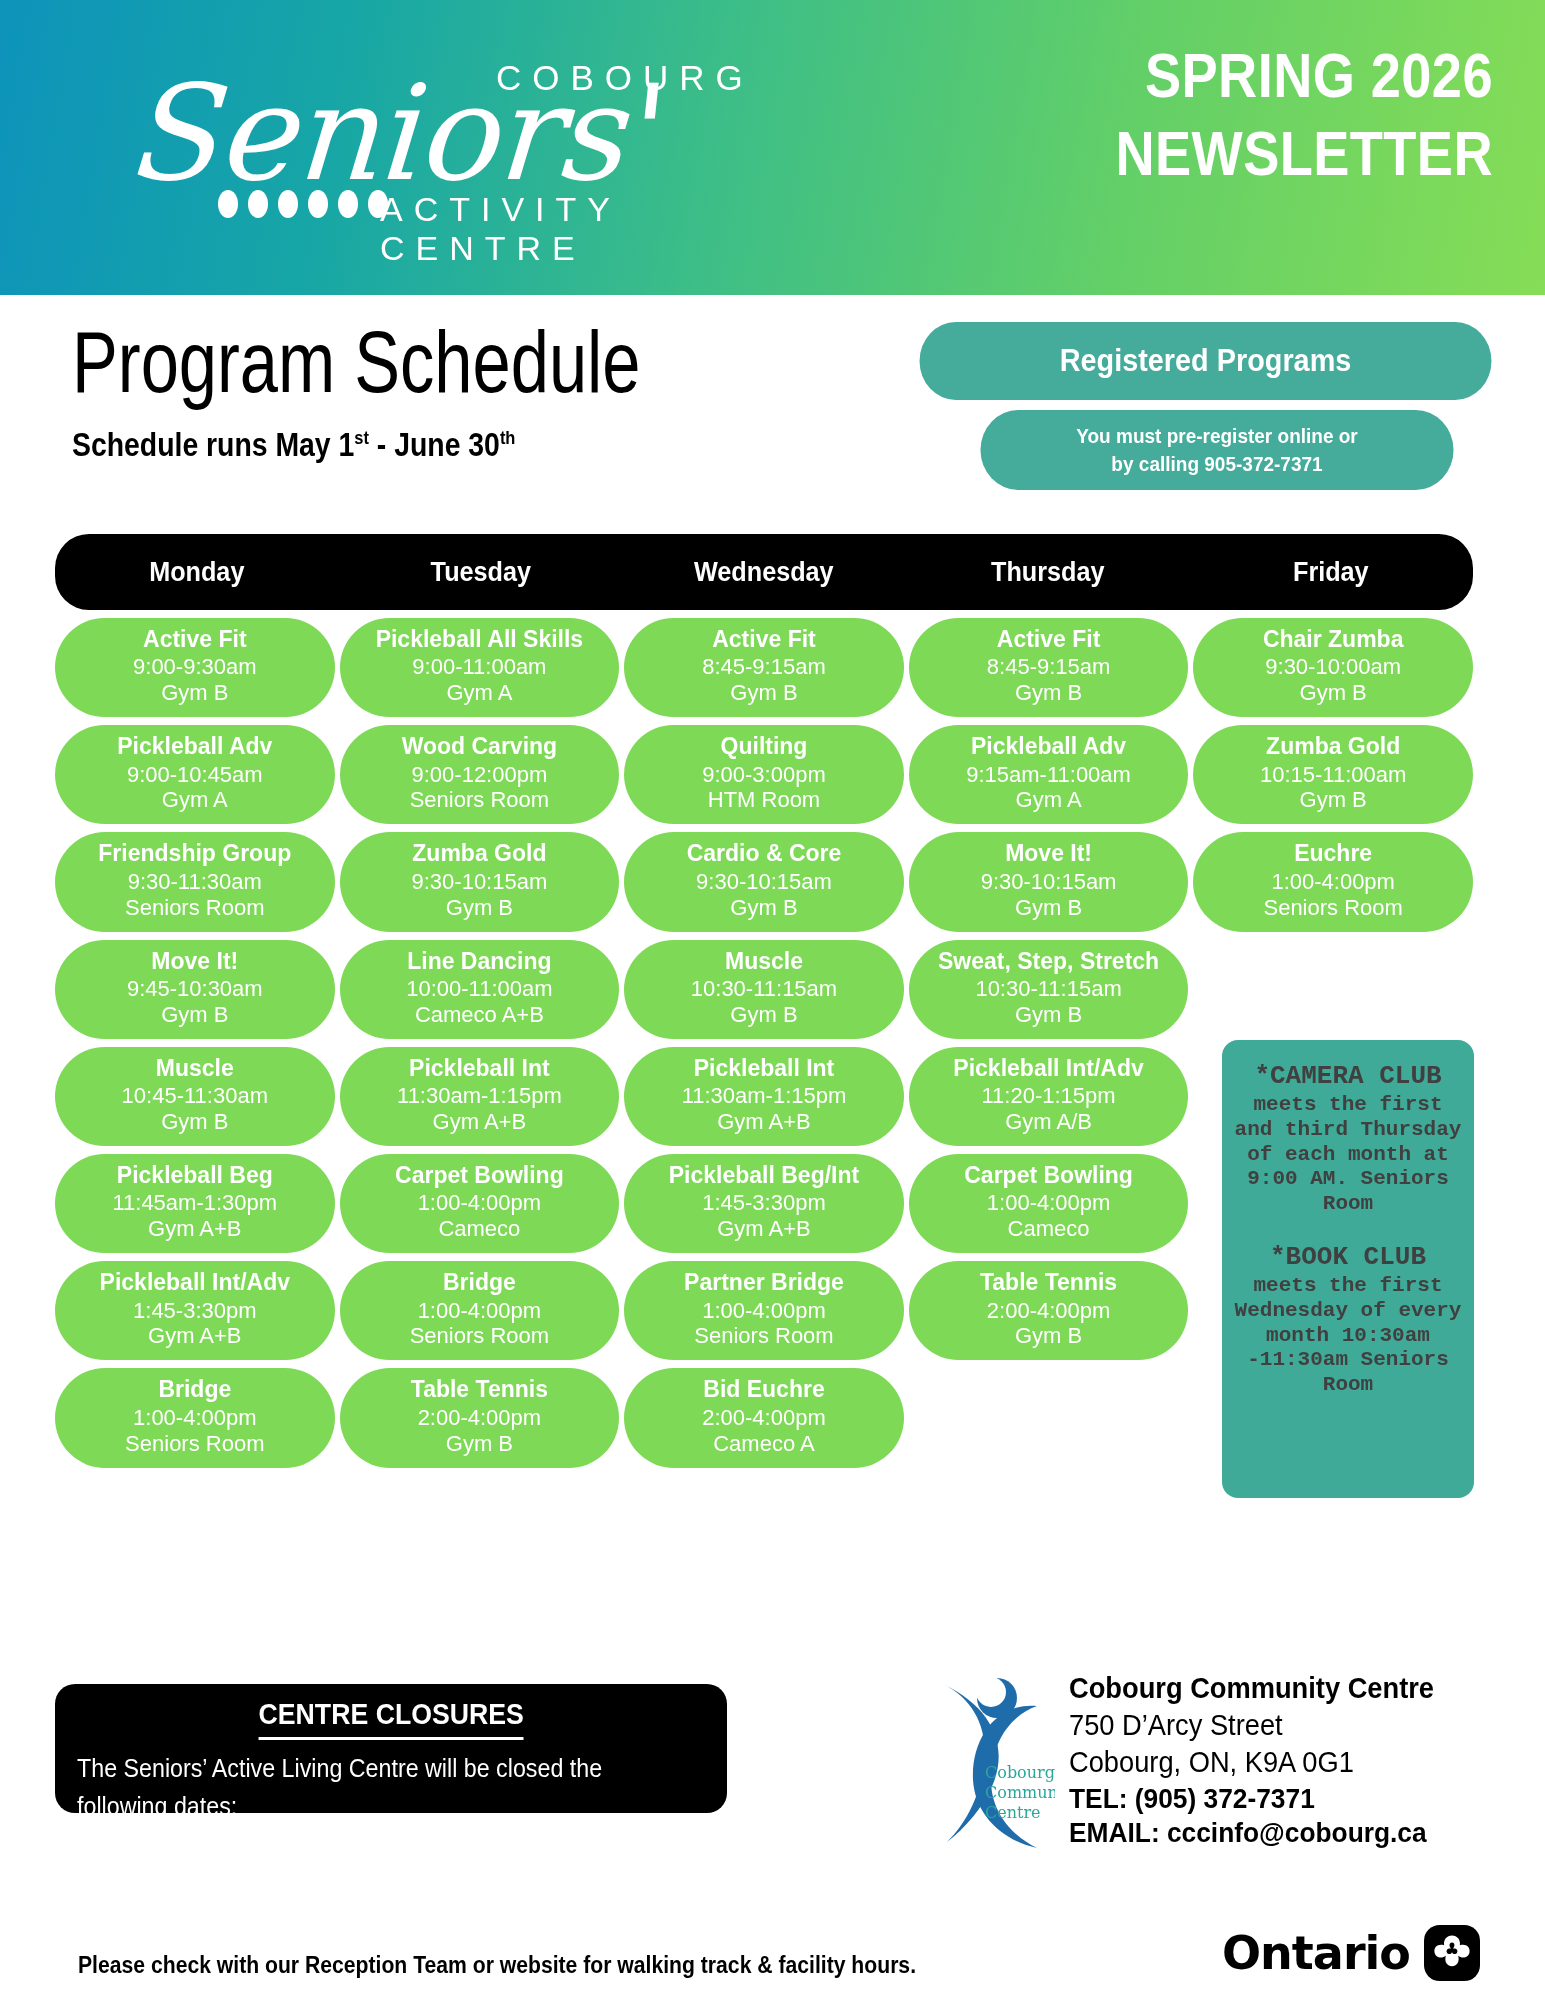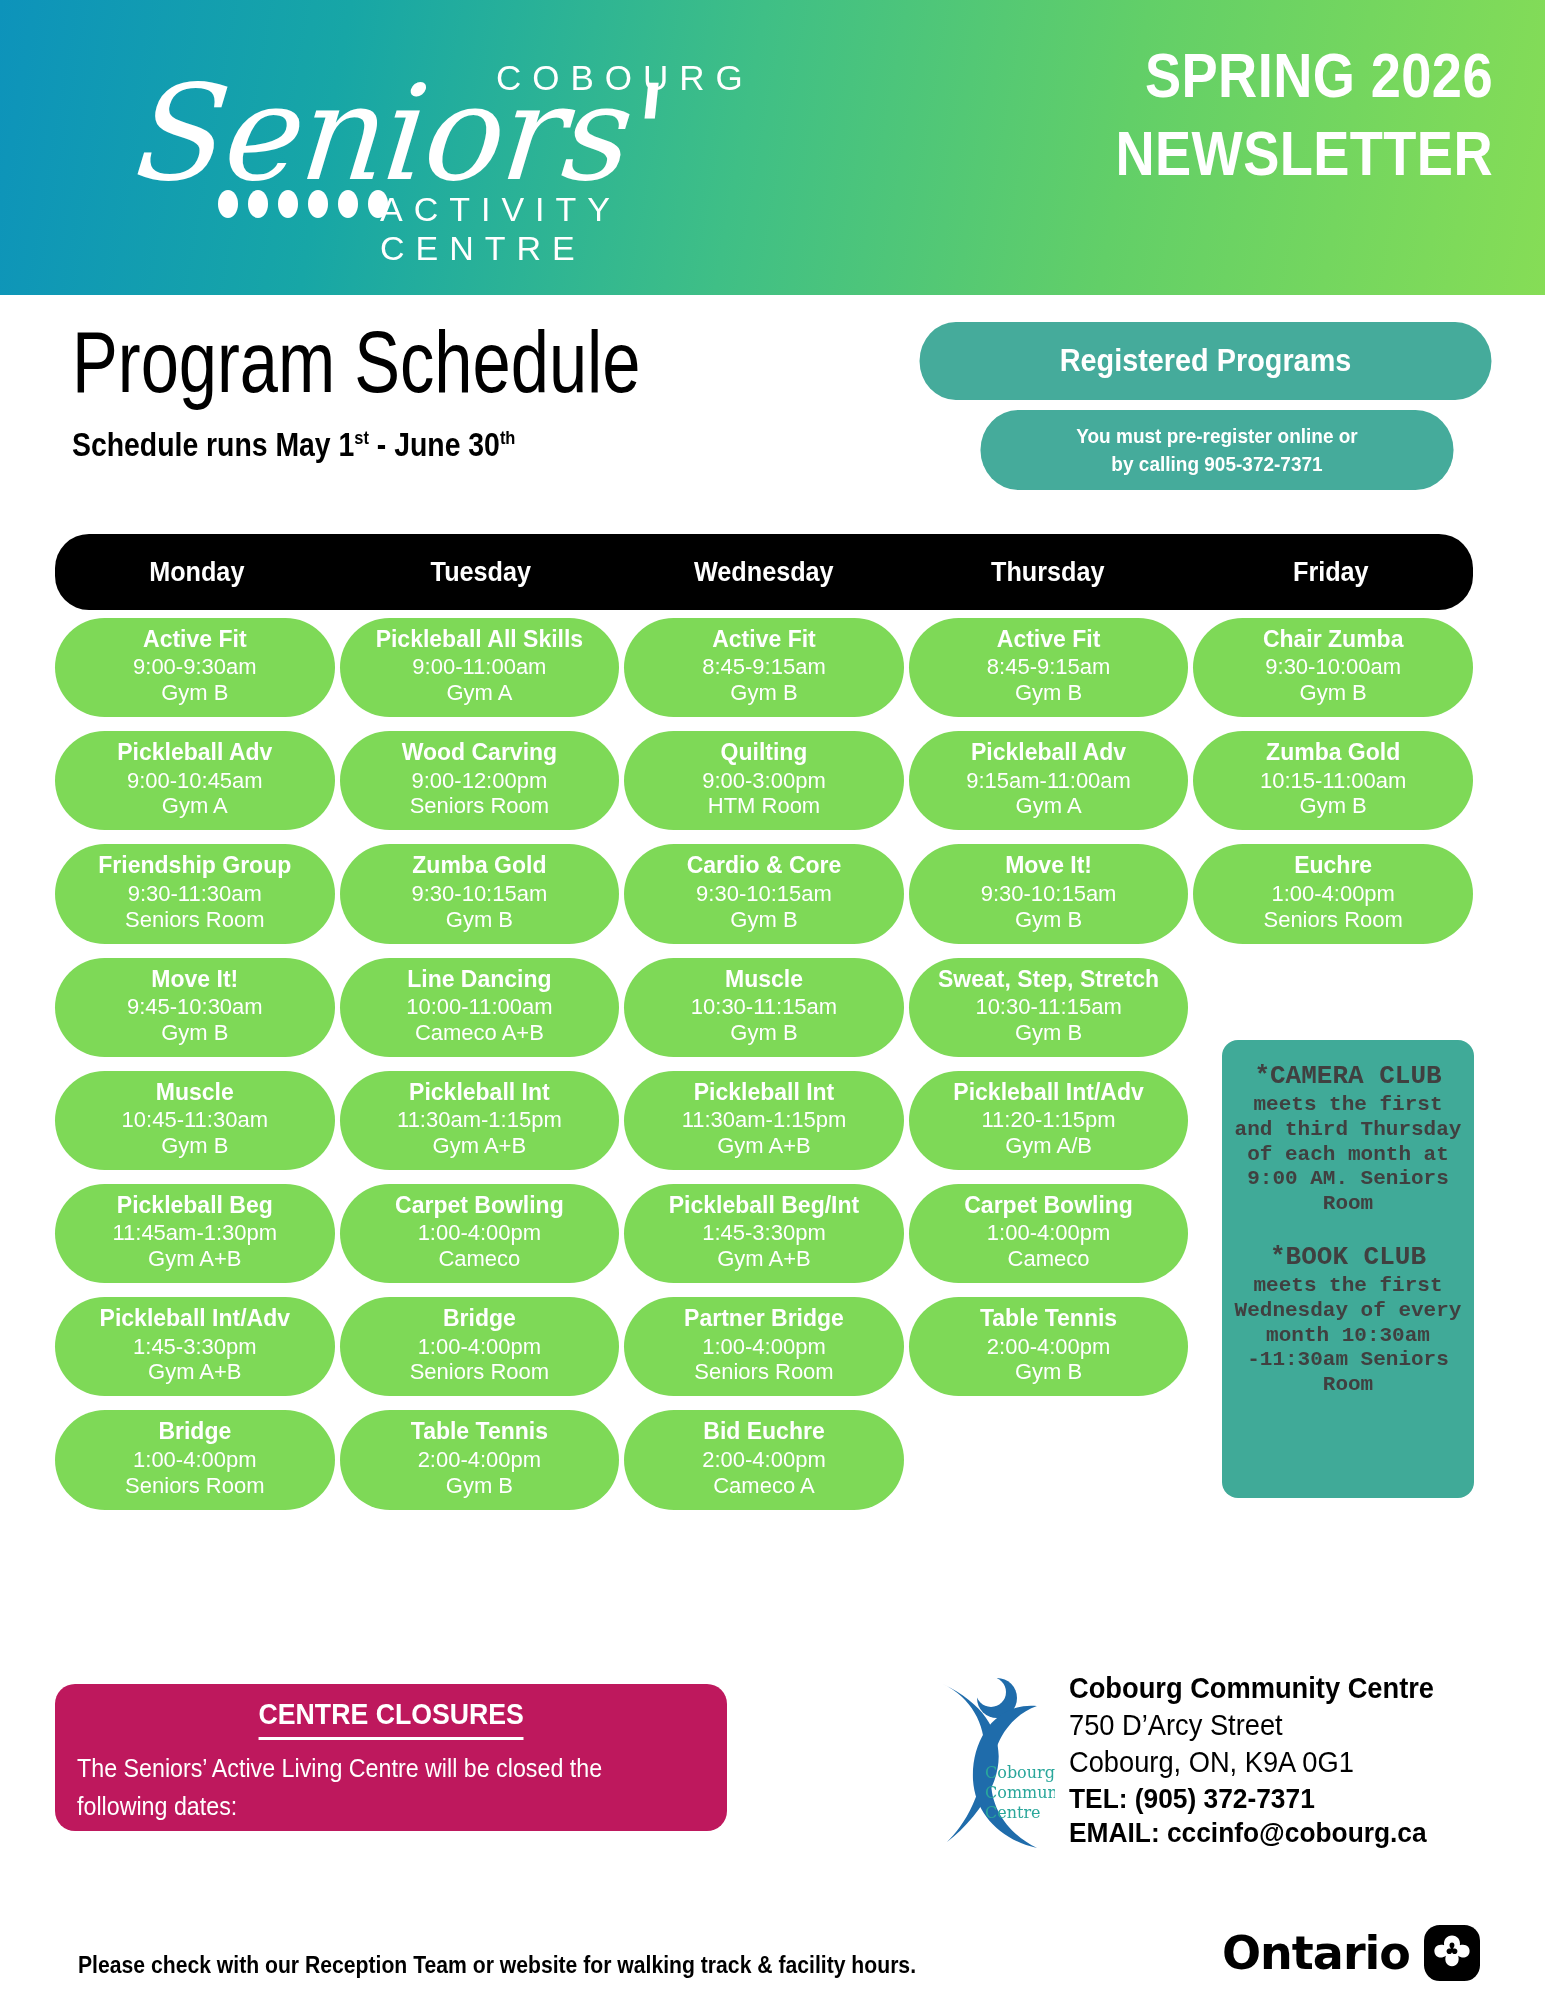--- a/index.html
+++ b/index.html
@@ -96,21 +96,21 @@
     color:#fff; font-weight:bold; font-size:28px;
     font-family:"Liberation Sans Narrow","Liberation Sans", sans-serif;
     transform: scaleX(0.9);
   }
 
   
   .grid {
     position:absolute; left:55px; top:618px; width:1418px;
     display:flex; gap:5px;
   }
-  .col { width:281px; display:flex; flex-direction:column; gap:14px; }
+  .col { width:281px; display:flex; flex-direction:column; gap:8px; }
   .pill {
     background:#7ed957; border-radius:60px;
     padding:9px 8px 11px;
     text-align:center; color:#fff;
     min-height:88px;
     display:flex; flex-direction:column; justify-content:center;
   }
   .pill .nm {
     font-weight:bold; font-size:23px; line-height:1.1;
     font-family:"Liberation Sans", sans-serif;
@@ -127,22 +127,22 @@
     background:#40aa98; border-radius:16px;
     padding:22px 10px; text-align:center; color:#404040;
     font-family:Liberation Mono, monospace;
   }
   .clubs h4 { font-size:26px; font-weight:bold; line-height:1.12; margin-bottom:2px; }
   .clubs p  { font-size:21px; font-weight:bold; line-height:1.18; }
   .clubs .gap { height:26px; }
 
   
   .closures {
-    position:absolute; left:55px; top:1684px; width:672px; height:147px;
-    background:#be185d; border-radius:20px;
+    position:absolute; left:55px; top:1684px; width:672px; height:129px;
+    background:#000000; border-radius:20px;
     padding:14px 22px; color:#fff;
     font-family:"Liberation Sans Narrow","Liberation Sans", sans-serif;
   }
   .closures .hd {
     text-align:center; font-weight:bold; font-size:29px;
     border-bottom:3px solid #fff; display:inline-block;
     padding-bottom:6px; margin:0 auto 10px;
     transform: scaleX(0.92);
   }
   .closures .hdwrap { text-align:center; }

